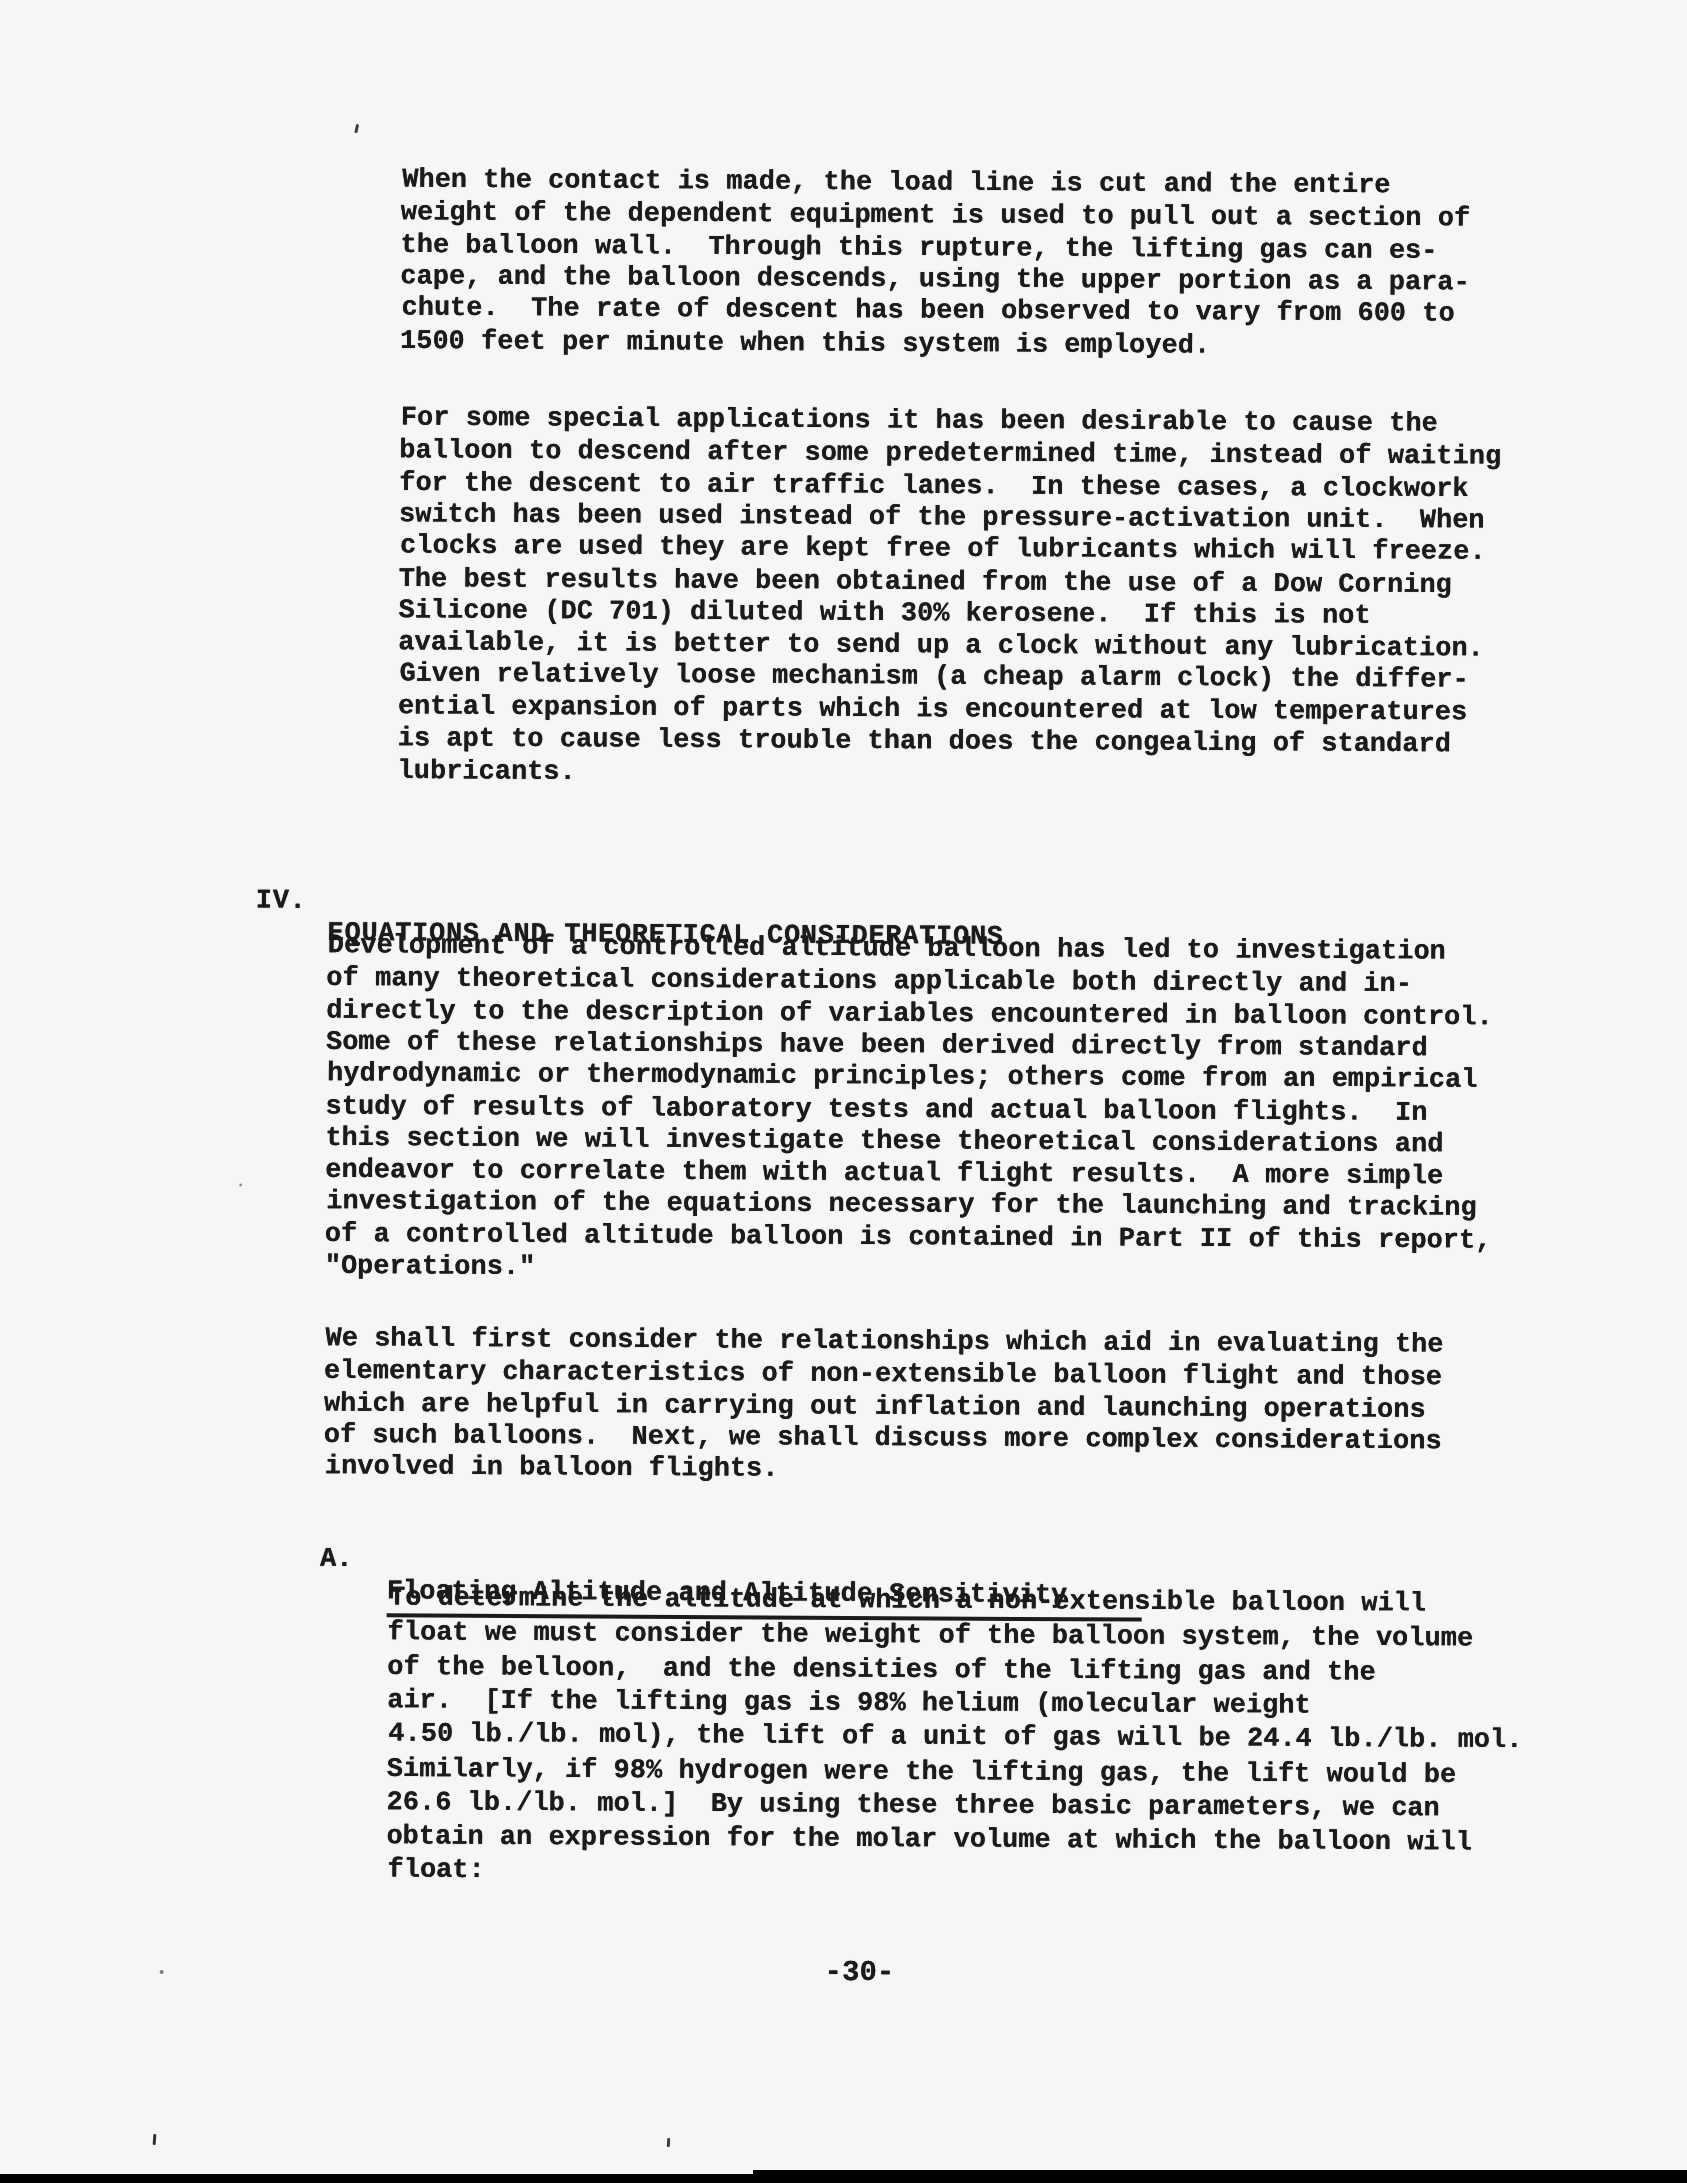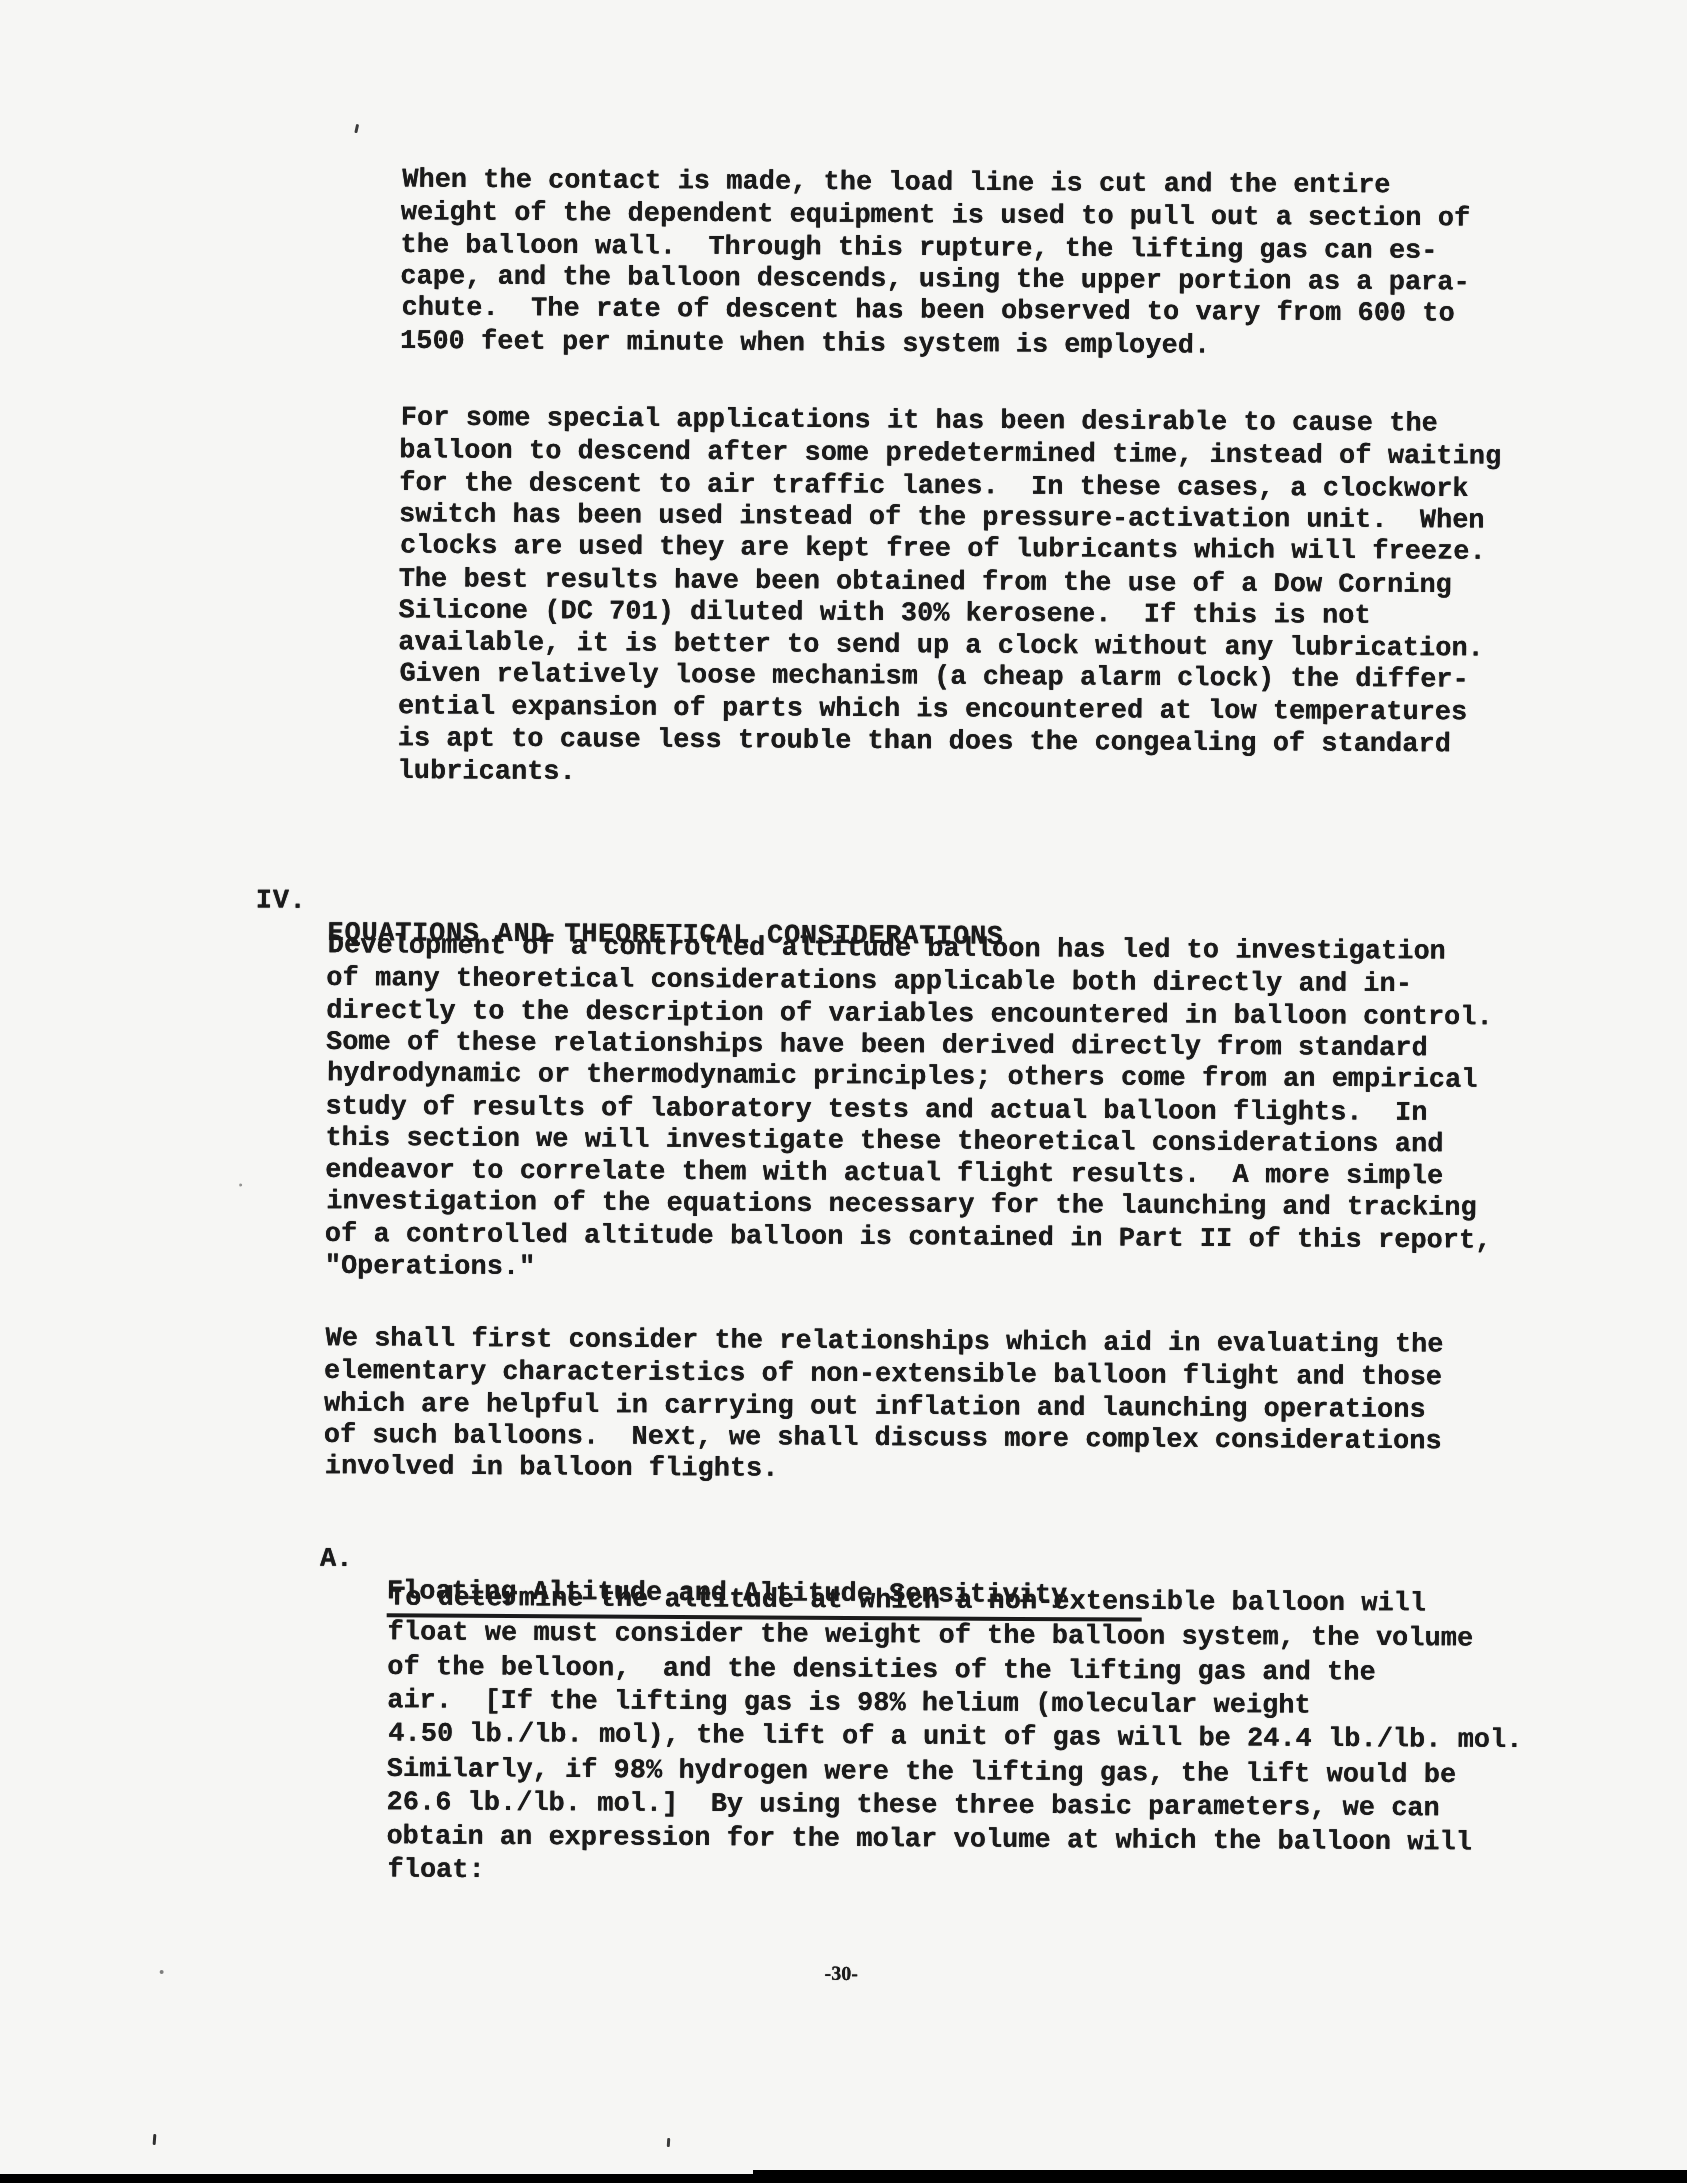--- a/index.html
+++ b/index.html
@@ -55,25 +55,24 @@
     position: absolute;
     left: 396px;
     padding-bottom: 6px;
     padding-right: 74px;
     border-bottom: 4px solid var(--ink, #1b1b1b);
   }
   .page-number {
     position: absolute;
     left: 836px;
     top: 1952px;
-    font-size: 20px;
+    font-size: 29px;
     line-height: 32px;
     white-space: pre;
     text-shadow: 0 0 0.7px currentColor;
-    font-family: Liberation Serif, serif;
   }
   .bottom-bar {
     position: absolute;
     left: 0; right: 0; bottom: 0;
     height: 8.6px;
     background: var(--bar, #000);
   }
   .bottom-bar::after {
     content: "";
     position: absolute;

